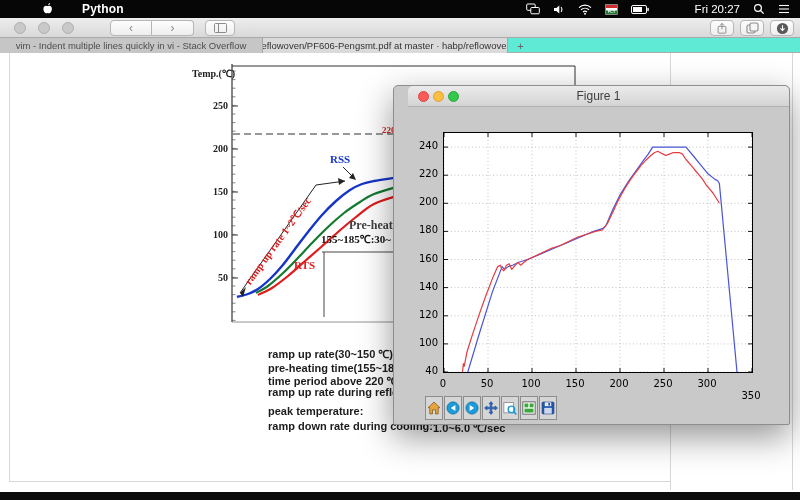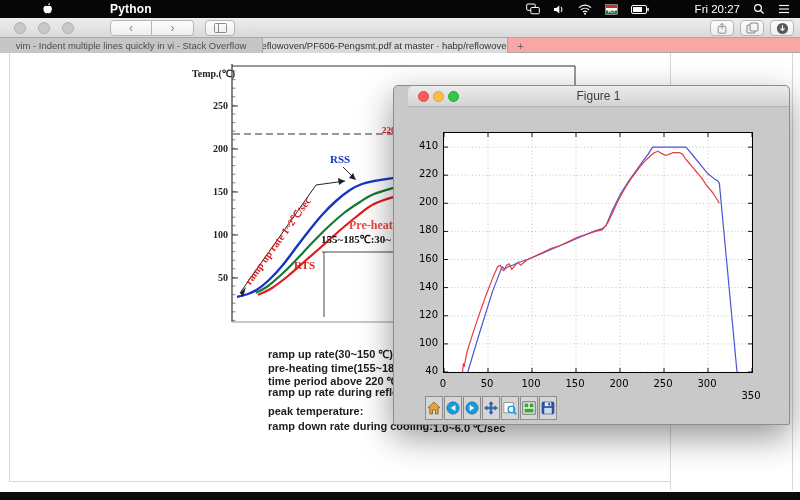--- a/index.html
+++ b/index.html
@@ -4,21 +4,21 @@
 <style>
   * { margin:0; padding:0; box-sizing:border-box; }
   html,body { width:800px; height:500px; overflow:hidden; }
   body { position:relative; background:#fff; font-family:"Liberation Sans",sans-serif; }
 
   
   .menubar { position:absolute; left:0; top:0; width:800px; height:18px; background:#060606;
     display:flex; align-items:center; color:#fff; z-index:40; }
   .mb-left { display:flex; align-items:center; gap:0; }
   .apple { margin-left:40px; width:14px; height:14px; display:flex; align-items:center; justify-content:center; }
-  .mb-app { margin-left:56px; font-size:12px; font-weight:bold; letter-spacing:.2px; }
+  .mb-app { margin-left:28px; font-size:12px; font-weight:bold; letter-spacing:.2px; }
   .mb-right { margin-left:auto; display:flex; align-items:center; gap:13px; padding-right:10px; }
   .mb-ic { display:flex; align-items:center; justify-content:center; height:14px; }
   .mb-clock { font-size:11.5px;padding-left:33px; }
 
   
   .toolbar { position:absolute; left:0; top:18px; width:800px; height:20px;
     background:linear-gradient(#ededed,#d9d9d9); border-bottom:1px solid #a9a9a9; z-index:30; }
   .tl { position:absolute; top:4px; width:12px; height:12px; border-radius:50%;
     background:#c9c9c9; border:1px solid #b0b0b0; }
   .nav-group { position:absolute; left:110px; top:2px; display:flex; }
@@ -29,21 +29,21 @@
   .nav-group .chrome-btn:last-child { border-radius:0 4px 4px 0; border-left:none; }
   .sidebar-btn { position:absolute; left:205px; top:2px; width:30px; }
   .addressbar { position:absolute; left:237px; top:2px; width:326px; height:16px; background:#fff;
     border:1px solid #c3c3c3; border-radius:4px; display:flex; align-items:center; justify-content:center; gap:4px; }
   .addr-text { font-size:10.5px; color:#16a04a; }
   .addr-refresh { position:absolute; right:5px; top:2px; }
   .tb-right { position:absolute; right:6px; top:2px; display:flex; gap:6px; }
   .tb-right .chrome-btn { width:24px; }
 
   
-  .tabbar { position:absolute; left:0; top:38px; width:800px; height:15px; background:#fca5a5;
+  .tabbar { position:absolute; left:0; top:38px; width:800px; height:15px; background:#5eead4;
     display:flex; border-bottom:1px solid #ababab; z-index:30; }
   .tab { height:15px; border-right:1px solid #a6a6a6; background:#c6c6c6;
     font-size:9.5px; color:#4d4d4d; display:flex; align-items:center; justify-content:center;
     overflow:hidden; white-space:nowrap; }
   .tab.active { background:#dadada; color:#333; }
   .tab-new { width:25px; height:15px; display:flex; align-items:center; justify-content:center;
     color:#666; font-size:11px; }
 
   
   .content { position:absolute; left:0; top:53px; width:800px; height:439px; background:#fff; z-index:1; }
@@ -247,21 +247,21 @@
 <div id="pdf-yticks">
     <div class="pdf-ytick" style="left:198px;top:100px">250</div>
     <div class="pdf-ytick" style="left:198px;top:143px">200</div>
     <div class="pdf-ytick" style="left:198px;top:186px">150</div>
     <div class="pdf-ytick" style="left:198px;top:229px">100</div>
     <div class="pdf-ytick" style="left:198px;top:272px">50</div>
   </div>
 <div class="anno" style="left:330px;top:153px;font-size:11px;color:#1535c8">RSS</div>
 <div class="anno" style="left:294px;top:259px;font-size:11px;color:#df1c1c">RTS</div>
 <div class="anno" style="left:241px;top:279px;font-size:10.5px;color:#d91c1c;transform:rotate(-54deg);transform-origin:0 0">ramp up rate 1~2℃/sec</div>
-<div class="anno" style="left:349px;top:218px;font-size:12px;color:#ef4444">Pre-heat</div>
+<div class="anno" style="left:349px;top:218px;font-size:12px;color:#404040">Pre-heat</div>
 <div class="anno" style="left:321px;top:231px;font-size:11px;color:#111">155~185℃:30~</div>
 <div class="anno" style="left:382px;top:123px;font-size:9px;color:#d91c1c">220℃</div>
 
 <div class="spec" style="top:346px">ramp up rate(30~150 ℃) :</div>
 <div class="spec" style="top:360px">pre-heating time(155~185 ℃</div>
 <div class="spec" style="top:373px">time period above 220 ℃ :</div>
 <div class="spec" style="top:386px">ramp up rate during reflow:</div>
 <div class="spec" style="top:405px">peak temperature:</div>
 <div class="spec" style="top:420px">ramp down rate during cooling:</div>
 <div class="spec" style="left:433px;top:420px">1.0~6.0 ℃/sec</div>
@@ -333,21 +333,21 @@
   </div>
   <div id="fig-ylabels">
       <div class="fig-lab fig-ylab" style="left:18px;top:279px">40</div>
       <div class="fig-lab fig-ylab" style="left:18px;top:251px">100</div>
       <div class="fig-lab fig-ylab" style="left:18px;top:223px">120</div>
       <div class="fig-lab fig-ylab" style="left:18px;top:195px">140</div>
       <div class="fig-lab fig-ylab" style="left:18px;top:167px">160</div>
       <div class="fig-lab fig-ylab" style="left:18px;top:138px">180</div>
       <div class="fig-lab fig-ylab" style="left:18px;top:110px">200</div>
       <div class="fig-lab fig-ylab" style="left:18px;top:82px">220</div>
-      <div class="fig-lab fig-ylab" style="left:18px;top:54px">410</div>
+      <div class="fig-lab fig-ylab" style="left:18px;top:54px">240</div>
     </div>
   <div id="fig-xlabels">
       <div class="fig-lab fig-xlab" style="left:34px;top:292px">0</div>
       <div class="fig-lab fig-xlab" style="left:78px;top:292px">50</div>
       <div class="fig-lab fig-xlab" style="left:122px;top:292px">100</div>
       <div class="fig-lab fig-xlab" style="left:166px;top:292px">150</div>
       <div class="fig-lab fig-xlab" style="left:210px;top:292px">200</div>
       <div class="fig-lab fig-xlab" style="left:254px;top:292px">250</div>
       <div class="fig-lab fig-xlab" style="left:298px;top:292px">300</div>
       <div class="fig-lab fig-xlab" style="left:342px;top:304px">350</div>

